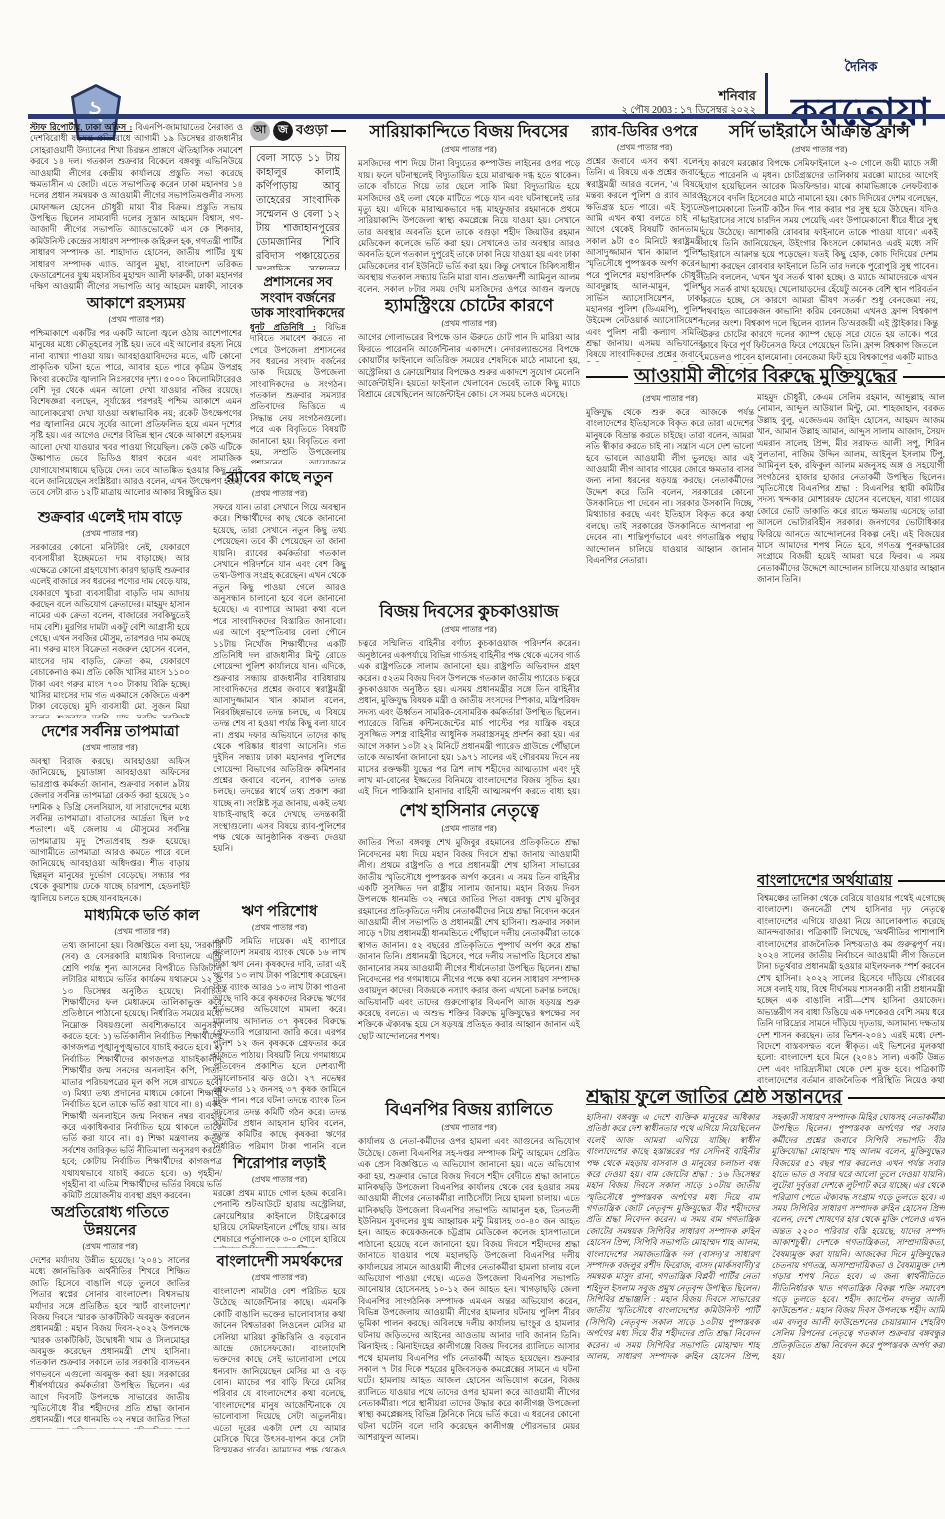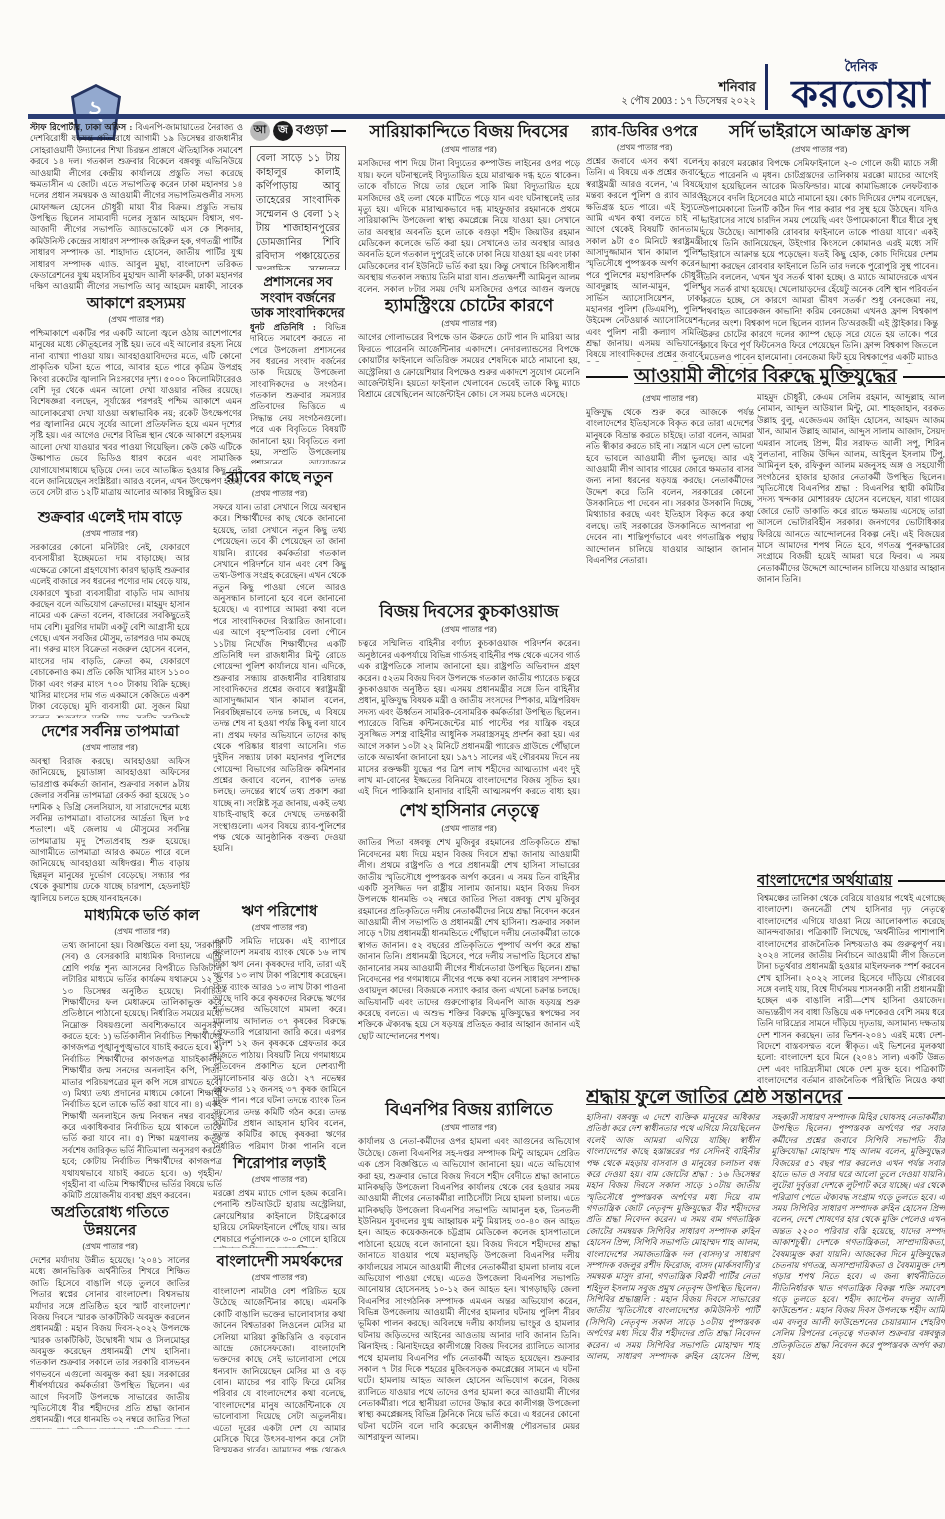--- a/index.html
+++ b/index.html
@@ -11,26 +11,26 @@
          background:#24335f;clip-path:polygon(50% 0,100% 22%,88% 100%,12% 100%,0 22%);
          display:flex;align-items:center;justify-content:center;}
   .badge-in{width:44px;height:50px;background:#93a9cf;clip-path:polygon(50% 0,100% 22%,88% 100%,12% 100%,0 22%);
          display:flex;align-items:center;justify-content:center;font-size:26px;font-weight:bold;color:#fff;}
   .hdr-right{position:absolute;top:60px;left:620px;width:325px;display:flex;align-items:center;justify-content:flex-end;gap:9px;}
   .hdr-date{text-align:right;line-height:1.25;}
   .hdr-date .wd{font-size:13px;font-weight:bold;margin-top:13px;}
   .hdr-date .dt{font-size:10px;}
   .hdr-div{width:3px;height:46px;background:#1c2b60;}
   .mast{width:168px;text-align:center;color:#101f55;line-height:1;}
-  .mast .sm{font-size:13px;font-weight:bold;margin-bottom:2px;}
+  .mast .sm{font-size:13px;font-weight:bold;margin-bottom:20px;}
   .mast .lg{font-size:38px;font-weight:800;letter-spacing:1px;}
   
   .art{position:absolute;overflow:hidden;}
   .bd{font-size:8.5px;line-height:1.34;text-align:justify;}
-  .byline{font-weight:bold;}
+  .byline{font-weight:bold;text-decoration:underline;}
   .h-lead{font-size:21px;font-weight:bold;text-align:center;line-height:1.2;margin:0 0 3px;}
   .h2{font-size:15px;font-weight:bold;text-align:center;line-height:1.2;margin:2px 0 1px;}
   .h2.big{font-size:17px;}
   .kick{font-size:8px;text-align:center;margin-bottom:2px;}
   .ruled{display:flex;align-items:center;gap:6px;font-size:19px;font-weight:bold;white-space:nowrap;text-decoration:underline;}
   .ruled .rule{flex:1;height:2px;background:#111;}
   .cols2{column-count:2;column-gap:12px;}
   
   .ajb-head{display:flex;align-items:center;gap:3px;}
   .ajb-c{width:20px;height:20px;border-radius:50%;display:flex;align-items:center;justify-content:center;

